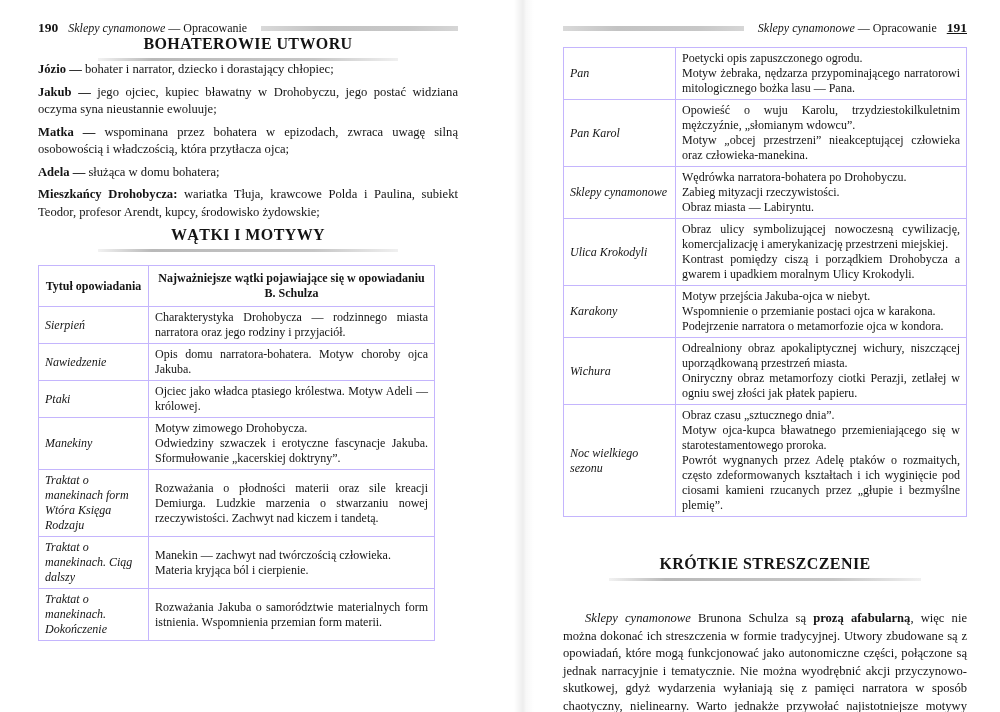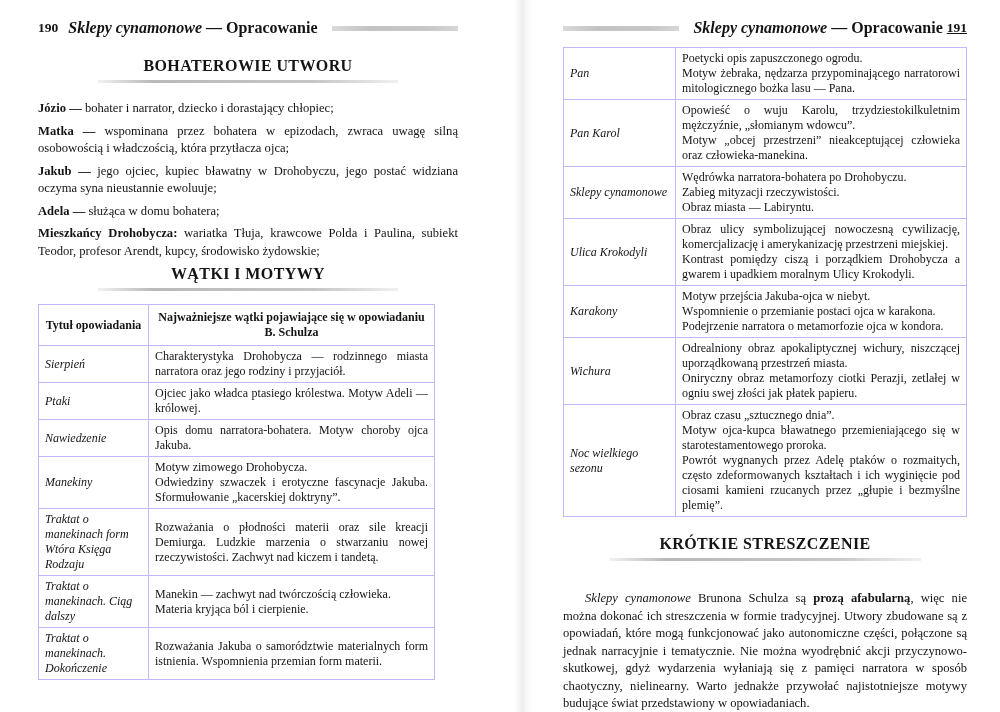--- a/index.html
+++ b/index.html
@@ -38,54 +38,54 @@
     align-items: center;
     margin-top: 21px;
     height: 14px;
     font-size: 12px;
     white-space: nowrap;
   }
   .pg-num {
     font-weight: bold;
     font-size: 13.5px;
   }
-  .run-title { font-size: 16px; font-weight: bold; }
+  .run-title { font-size: 12px; }
   .run-title .bk { font-style: italic; }
   .running-head .pg-num + .run-title { margin-left: 10px; }
   .head-bar {
     flex: 1;
     height: 5px;
     background: linear-gradient(to right, #d9d9d9, #c3c3c3 30%, #c7c7c7 75%, #d6d6d6);
   }
   .page-left  .head-bar { margin-left: 14px; }
   .page-right .head-bar { margin-right: 14px; }
   .page-right .running-head { justify-content: flex-end; }
-  .page-right .run-title + .pg-num { margin-left: 4px; text-decoration: underline; }
+  .page-right .run-title + .pg-num { margin-left: 10px; text-decoration: underline; }
 
   
   .section-heading {
     margin: 0;
     text-align: center;
     font-size: 16px;
     font-weight: bold;
     letter-spacing: 0.4px;
   }
   .heading-rule {
     height: 3px;
     margin: 5px auto 0;
     background: linear-gradient(to right, #f2f2f2, #b9b9b9 18%, #c6c6c6 72%, #f0f0f0);
   }
   .page-left  .heading-rule { width: 300px; }
   .page-right .heading-rule { width: 312px; }
-  .h-boh { margin-top: 22px; }
+  .h-boh { }
   .h-wat { }
-  .h-str { margin-top: 18px; }
-
-  
-  .char-list { margin-top: 17px; }
+  .h-str { margin-top: 38px; }
+
+  
+  .char-list { }
   .char-list p {
     margin: 0 0 5px 0;
     font-size: 12.6px;
     line-height: 17.5px;
     text-align: justify;
   }
   .char-list b { font-weight: bold; }
 
   
   table.motifs {
@@ -140,22 +140,22 @@
       <span class="pg-num">190</span>
       <span class="run-title"><span class="bk">Sklepy cynamonowe</span><span> — Opracowanie</span></span>
       <span class="head-bar"></span>
     </div>
 
     <h2 class="section-heading h-boh">BOHATEROWIE UTWORU</h2>
     <div class="heading-rule"></div>
 
     <div class="char-list">
       <p><b>Józio —</b><span> bohater i narrator, dziecko i dorastający chłopiec;</span></p>
+      <p><b>Jakub —</b><span> jego ojciec, kupiec bławatny w Drohobyczu, jego postać widziana oczyma syna nieustannie ewoluuje;</span></p>
       <p><b>Matka —</b><span> wspominana przez bohatera w epizodach, zwraca uwagę silną osobowością i władczością, która przytłacza ojca;</span></p>
-      <p><b>Jakub —</b><span> jego ojciec, kupiec bławatny w Drohobyczu, jego postać widziana oczyma syna nieustannie ewoluuje;</span></p>
       <p><b>Adela —</b><span> służąca w domu bohatera;</span></p>
       <p><b>Mieszkańcy Drohobycza:</b><span> wariatka Tłuja, krawcowe Polda i Paulina, subiekt Teodor, profesor Arendt, kupcy, środowisko żydowskie;</span></p>
     </div>
 
     <h2 class="section-heading h-wat">WĄTKI I MOTYWY</h2>
     <div class="heading-rule"></div>
 
     <table class="motifs">
       <colgroup>
           <col class="c-title">
@@ -164,26 +164,26 @@
       <tbody>
           <tr>
         <th>Tytuł opowiadania</th>
         <th>Najważniejsze wątki pojawiające się w opowiadaniu B. Schulza</th>
       </tr>
       <tr>
         <td class="t-title">Sierpień</td>
         <td class="t-desc">Charakterystyka Drohobycza — rodzinnego miasta narratora oraz jego rodziny i przyjaciół.</td>
       </tr>
       <tr>
+        <td class="t-title">Nawiedzenie</td>
+        <td class="t-desc">Opis domu narratora-bohatera. Motyw choroby ojca Jakuba.</td>
+      </tr>
+      <tr>
         <td class="t-title">Ptaki</td>
         <td class="t-desc">Ojciec jako władca ptasiego królestwa. Motyw Adeli — królowej.</td>
-      </tr>
-      <tr>
-        <td class="t-title">Nawiedzenie</td>
-        <td class="t-desc">Opis domu narratora-bohatera. Motyw choroby ojca Jakuba.</td>
       </tr>
       <tr>
         <td class="t-title">Manekiny</td>
         <td class="t-desc">Motyw zimowego Drohobycza.
 Odwiedziny szwaczek i erotyczne fascynacje Jakuba. Sformułowanie „kacerskiej doktryny”.</td>
       </tr>
       <tr>
         <td class="t-title">Traktat o manekinach form Wtóra Księga Rodzaju</td>
         <td class="t-desc">Rozważania o płodności materii oraz sile kreacji Demiurga. Ludzkie marzenia o stwarzaniu nowej rzeczywistości. Zachwyt nad kiczem i tandetą.</td>
       </tr>

